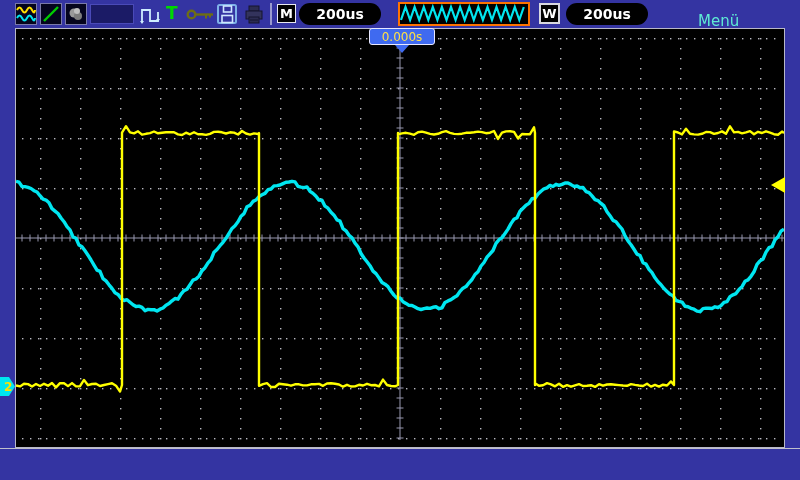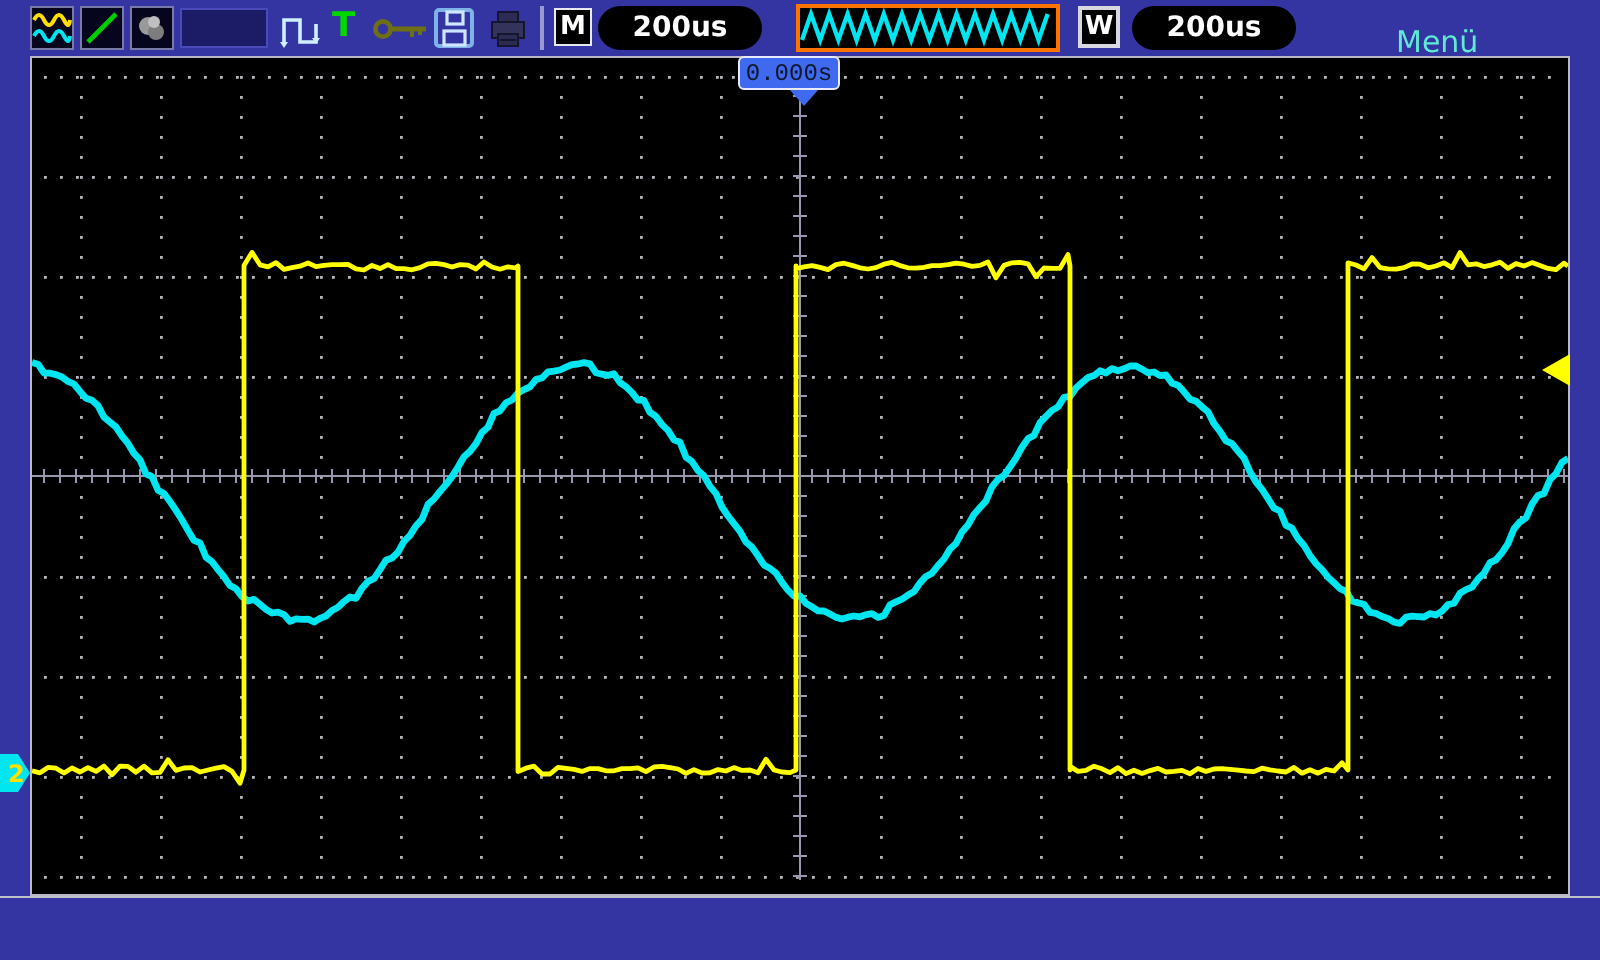--- a/index.html
+++ b/index.html
@@ -15,23 +15,23 @@
   .keybox{position:absolute;background:#000;color:#fff;font-weight:bold;
           display:flex;align-items:center;justify-content:center;box-sizing:border-box;}
   .pill{position:absolute;top:3px;height:22px;background:#000;border-radius:11px;
         color:#fff;font-size:14px;display:flex;align-items:center;justify-content:center;font-weight:bold;}
   .vsep{position:absolute;width:2px;background:#9a9ace;}
   .winbox{position:absolute;left:398px;top:2px;width:132px;height:24px;background:#000;
           border:2px solid #ff7300;box-sizing:border-box;}
   
   .plot{position:absolute;left:15px;top:28px;width:770px;height:420px;background:#000;
         border:1px solid #b8b8c8;box-sizing:border-box;}
-  .timetag{position:absolute;left:369px;top:28px;width:51px;height:17px;background:#3f6af0;
-           border:1px solid #e8e8ff;border-radius:3px;color:#0f172a;font-size:12px;
-           display:flex;align-items:center;justify-content:center;box-sizing:border-box;z-index:5;font-family:Liberation Mono, monospace;}
+  .timetag{position:absolute;left:369px;top:28px;width:66px;height:17px;background:#3f6af0;
+           border:1px solid #e8e8ff;border-radius:3px;color:#fde047;font-size:12px;
+           display:flex;align-items:center;justify-content:center;box-sizing:border-box;z-index:5;}
   .timetag-tri{position:absolute;left:395px;top:45px;width:0;height:0;z-index:5;
            border-left:7px solid transparent;border-right:7px solid transparent;
            border-top:8px solid #3f6af0;}
   .chmarker{position:absolute;left:0px;top:377px;width:16px;height:19px;z-index:4;}
   .trigmarker{position:absolute;left:771px;top:177px;width:14px;height:17px;z-index:4;}
   
   .bottombar{position:absolute;left:0;top:448px;width:800px;height:32px;
              border-top:1px solid #c0c0cc;box-sizing:border-box;}
 </style>
 </head>

